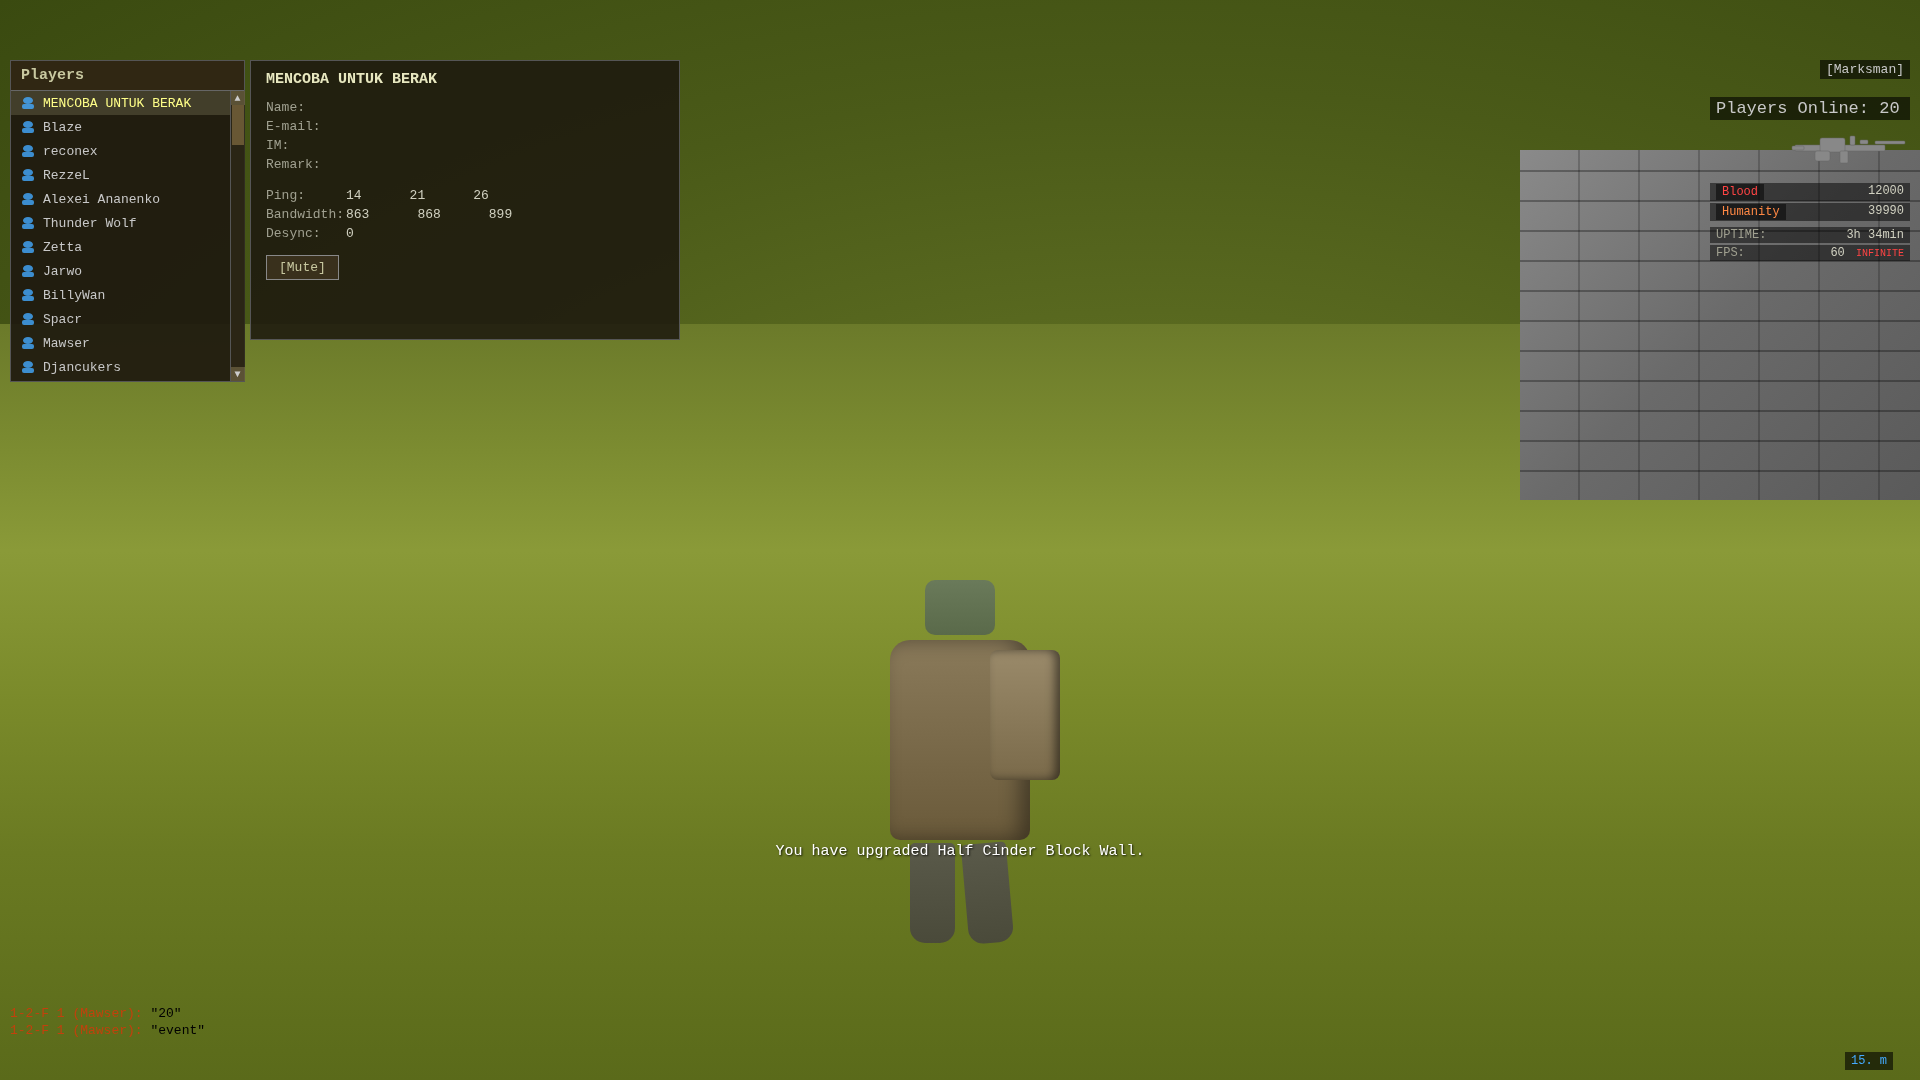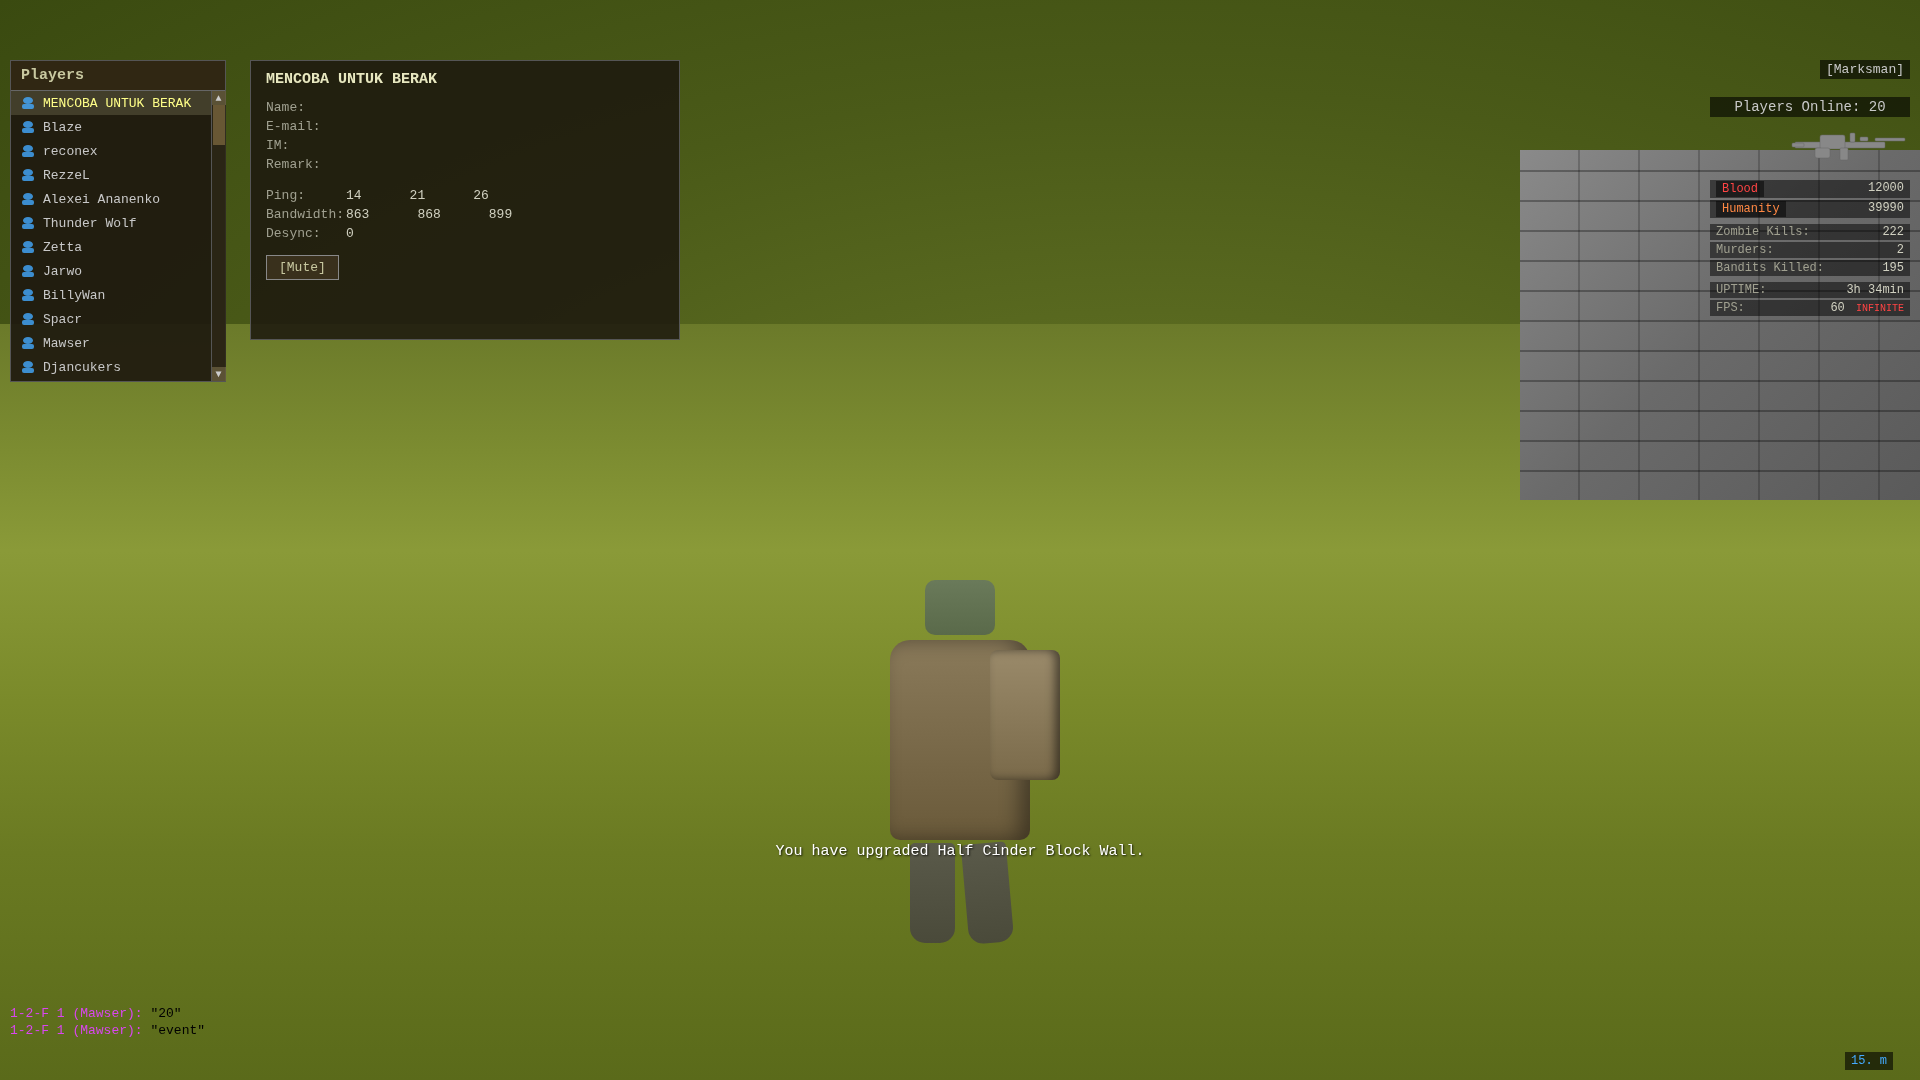--- a/index.html
+++ b/index.html
@@ -158,21 +158,21 @@
       font-size: 14px;
       font-family: 'Courier New', monospace;
       text-align: right;
     }
 
     
     .players-panel {
       position: absolute;
       top: 60px;
       left: 10px;
-      width: 216px;
+      width: 235px;
       background: rgba(30, 25, 15, 0.92);
       border: 1px solid #555;
       pointer-events: auto;
     }
 
     .players-header {
       background: rgba(50, 40, 20, 0.95);
       color: #c8c8a0;
       padding: 6px 10px;
       font-size: 15px;
@@ -348,22 +348,22 @@
 
     .rank-text {
       color: #c8c8c8;
       font-size: 13px;
       background: rgba(0,0,0,0.6);
       padding: 2px 6px;
     }
 
     .online-count {
       color: #c8c8c8;
-      font-size: 14px;
-      text-align: center;
+      font-size: 17px;
+      text-align: left;
       background: rgba(0,0,0,0.6);
       padding: 2px 6px;
       margin-bottom: 8px;
     }
 
     .weapon-icon {
       text-align: right;
       margin-bottom: 10px;
     }
 
@@ -423,21 +423,21 @@
       font-family: 'Courier New', monospace;
       pointer-events: none;
     }
 
     .chat-message {
       font-size: 13px;
       margin-bottom: 2px;
     }
 
     .chat-source {
-      color: #d946ef;
+      color: #c2410c;
     }
 
     
     .minimap-indicator {
       position: absolute;
       bottom: 10px;
       right: 27px;
       color: #4af;
       font-family: 'Courier New', monospace;
       font-size: 12px;
@@ -666,34 +666,20 @@
       <div class="stat-row">
         <span class="stat-label stat-header" style="color:#ff4444;">Blood</span>
         <span class="stat-value">12000</span>
       </div>
       <div class="stat-row">
         <span class="stat-label stat-header" style="color:#ff8844;">Humanity</span>
         <span class="stat-value">39990</span>
       </div>
     </div>
 
-    <div class="stat-section">
-      <div class="stat-row">
-        <span class="stat-label">Zombie Kills:</span>
-        <span class="stat-value">222</span>
-      </div>
-      <div class="stat-row">
-        <span class="stat-label">Murders:</span>
-        <span class="stat-value">2</span>
-      </div>
-      <div class="stat-row">
-        <span class="stat-label">Bandits Killed:</span>
-        <span class="stat-value">195</span>
-      </div>
-    </div>
 
     <div class="stat-section">
       <div class="stat-row">
         <span class="stat-label">UPTIME:</span>
         <span class="stat-value">3h 34min</span>
       </div>
       <div class="stat-row">
         <span class="stat-label">FPS:</span>
         <span class="stat-value">
           <span>60</span>

